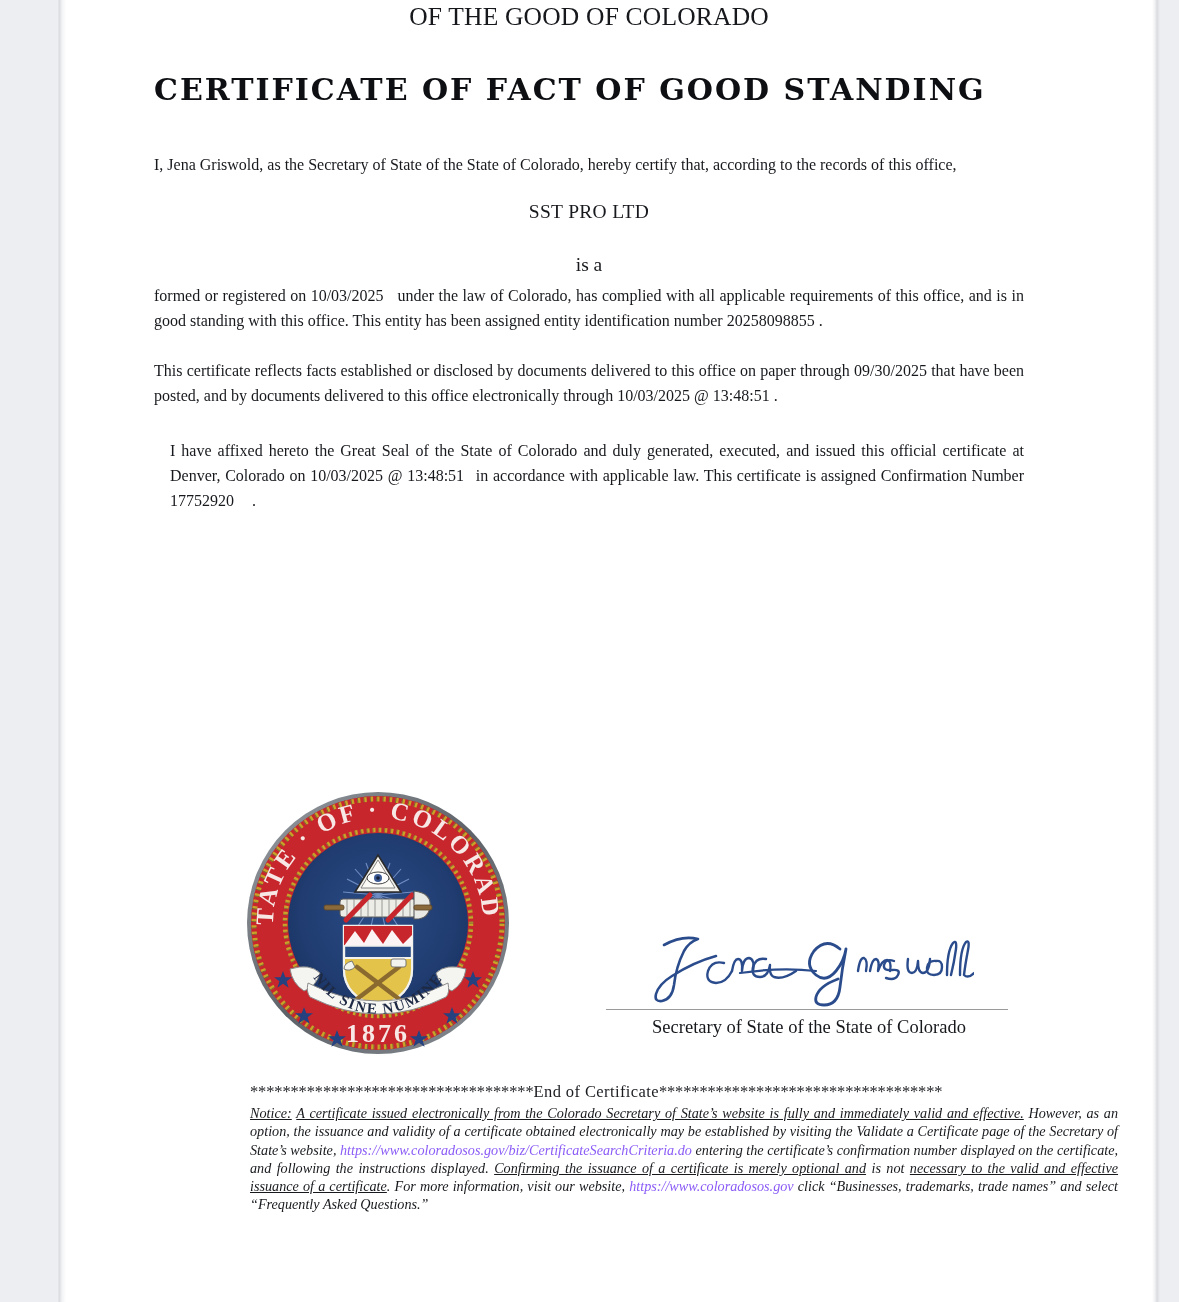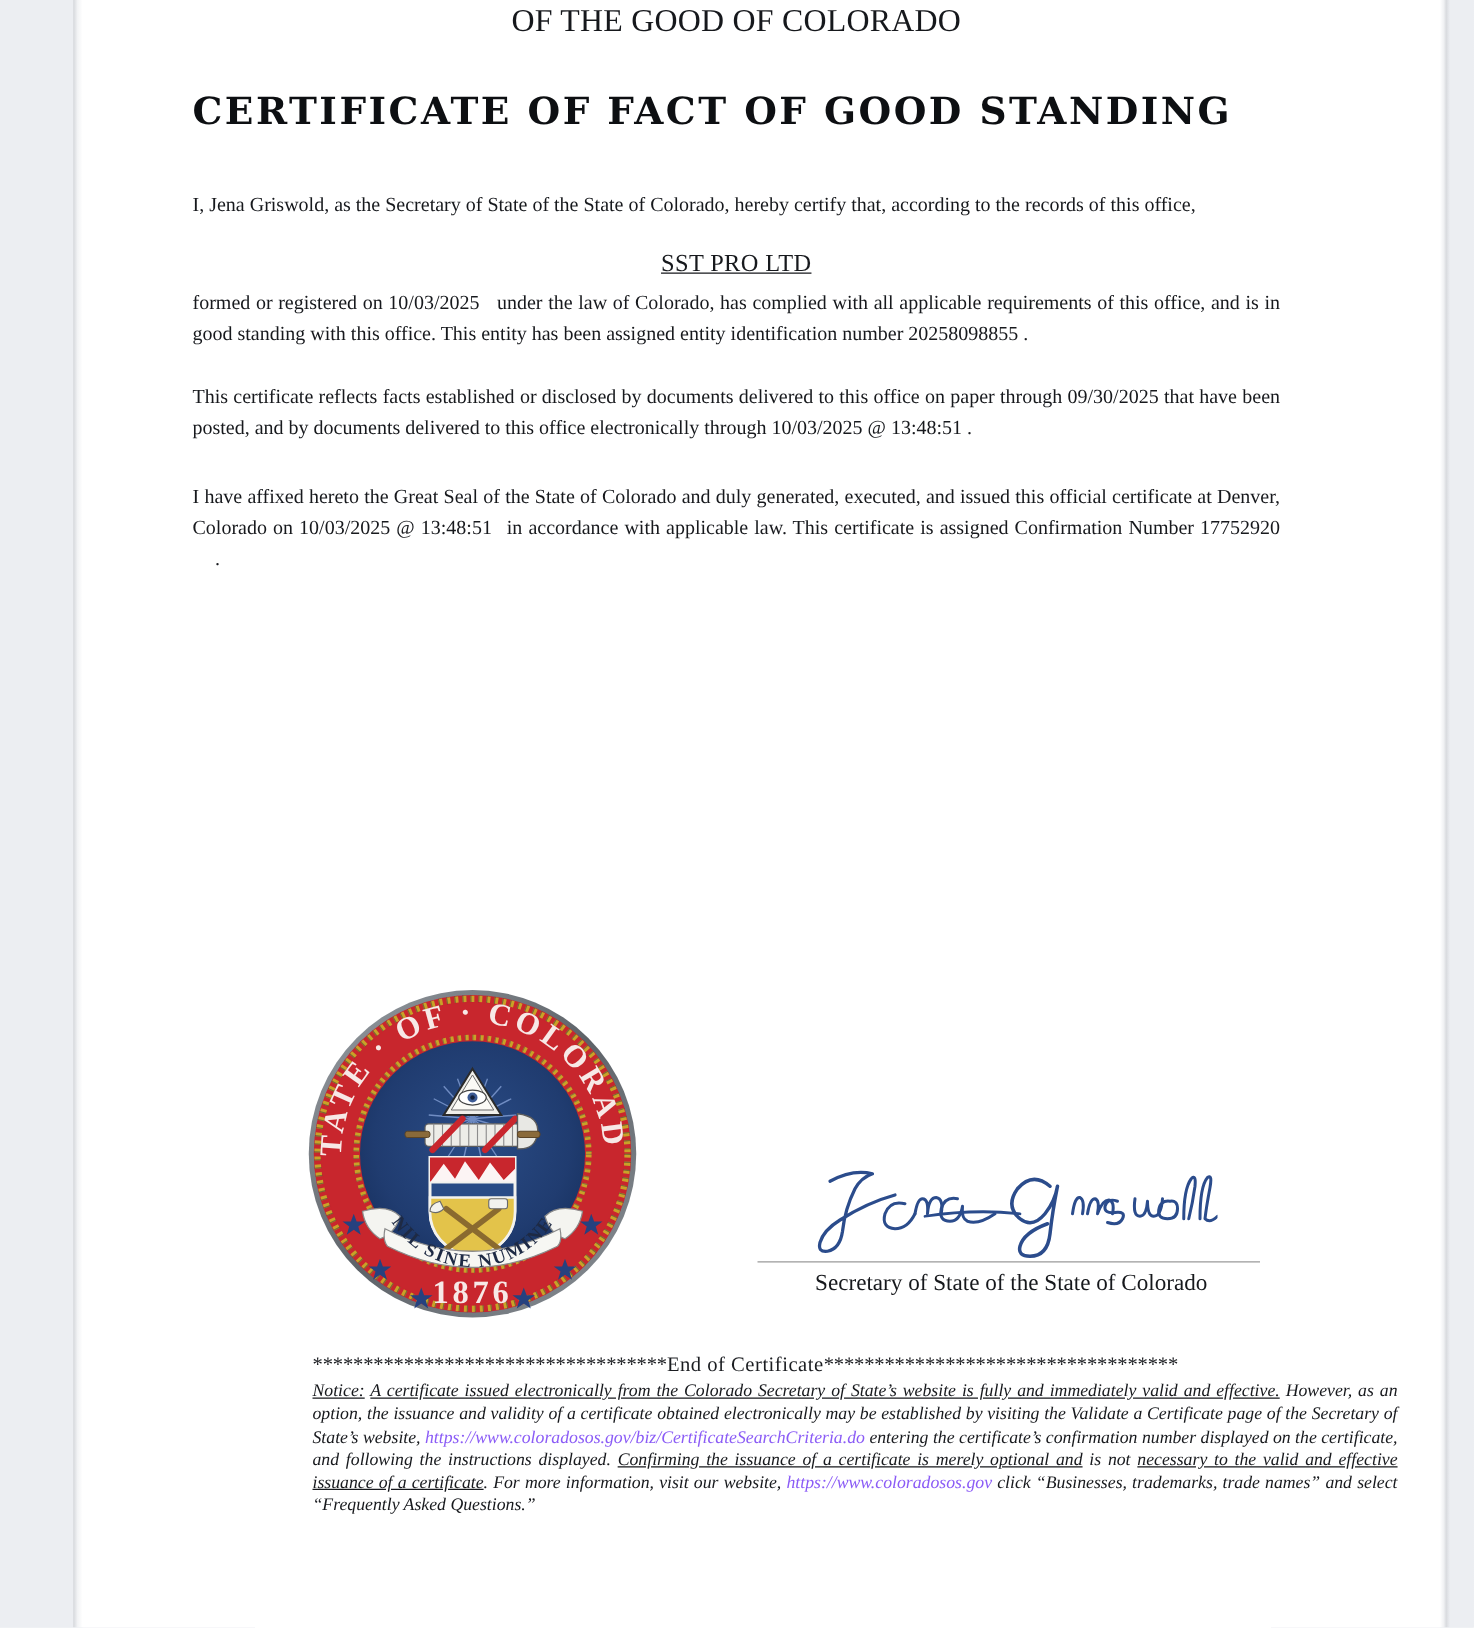--- a/index.html
+++ b/index.html
@@ -62,28 +62,27 @@
     color: #17191d;
     text-align: justify;
     text-justify: inter-word;
   }
   .p-intro { margin-top: 45px; text-align: left; }
   .center-line {
     text-align: center;
     font-size: 19.5px;
     line-height: 25px;
     color: #17191d;
-    text-decoration: underline;
   }
   .entity-name { margin-top: 22px; letter-spacing: 0.3px; }
   .is-a { margin-top: 28px; }
   .entity-type { margin-top: 8px; }
   .p-formed { margin-top: 6px; }
   .p-reflects { margin-top: 25px; }
-  .p-affixed { margin-top: 30px; }
+  .p-affixed { margin-top: 30px; margin-left: 16px; }
   .sp { display: inline-block; width: 7px; }
   .sp2 { display: inline-block; width: 14px; }
 
   
   .seal-wrap {
     position: absolute;
     left: 176px; top: 783px;
     width: 272px; height: 276px;
   }
   .seal-wrap svg { display: block; width: 272px; height: 276px; }
@@ -143,20 +142,21 @@
   <div class="page">
     <div class="content">
 
       <div class="hdr hdr-line2">OF THE GOOD OF COLORADO</div>
 
       <div class="title">CERTIFICATE OF FACT OF GOOD STANDING</div>
 
       <div class="body-p p-intro">I, Jena Griswold, as the Secretary of State of the State of Colorado, hereby certify that, according to the records of this office,</div>
 
       <div class="center-line entity-name">SST PRO LTD</div>
+      <div class="center-line is-a">is a</div>
 
       <div class="body-p p-formed"><span>formed or registered on</span> <span>10/03/2025</span><span class="sp2"></span><span>under the law of Colorado, has complied with all applicable requirements of this office, and is in good standing with this office.  This entity has been assigned entity identification number</span> <span>20258098855</span> <span>.</span></div>
 
       <div class="body-p p-reflects"><span>This certificate reflects facts established or disclosed by documents delivered to this office on paper through</span> <span>09/30/2025</span> <span>that have been posted, and by documents delivered to this office electronically through</span> <span>10/03/2025 @ 13:48:51</span> <span>.</span></div>
 
       <div class="body-p p-affixed"><span>I have affixed hereto the Great Seal of the State of Colorado and duly generated, executed, and issued this official certificate at Denver, Colorado on</span> <span>10/03/2025  @  13:48:51</span><span class="sp"></span> <span>in accordance with applicable law. This certificate is assigned Confirmation Number</span> <span>17752920</span><span class="sp2"></span> <span>.</span></div>
 
     </div>
 
     <div class="seal-wrap">

